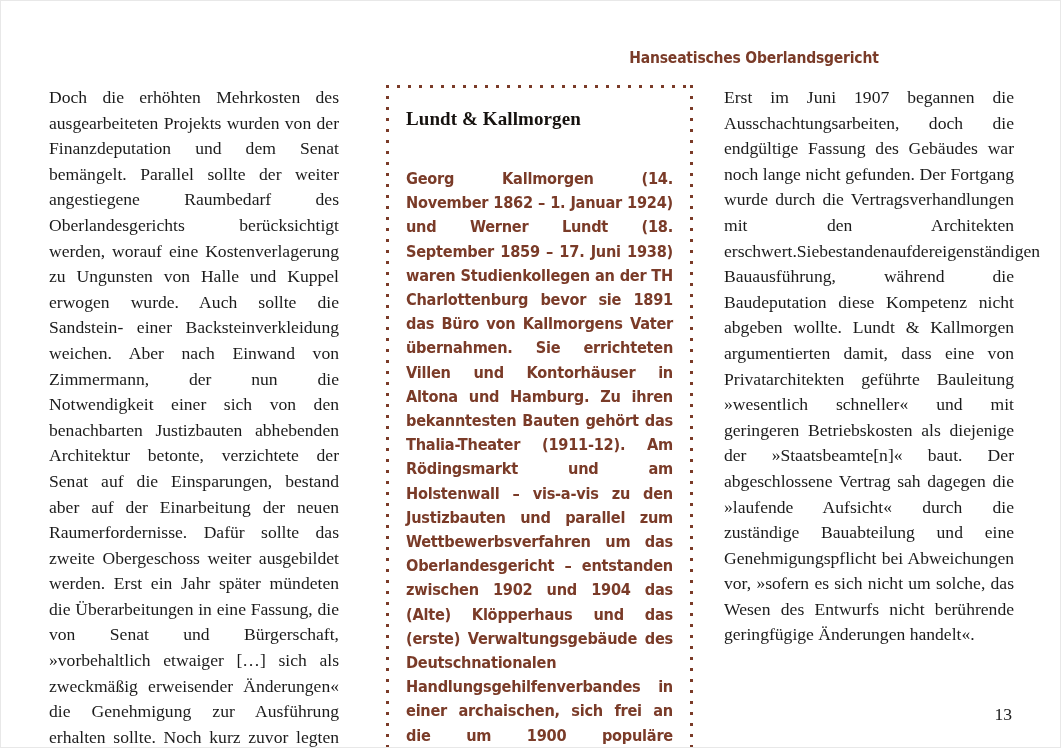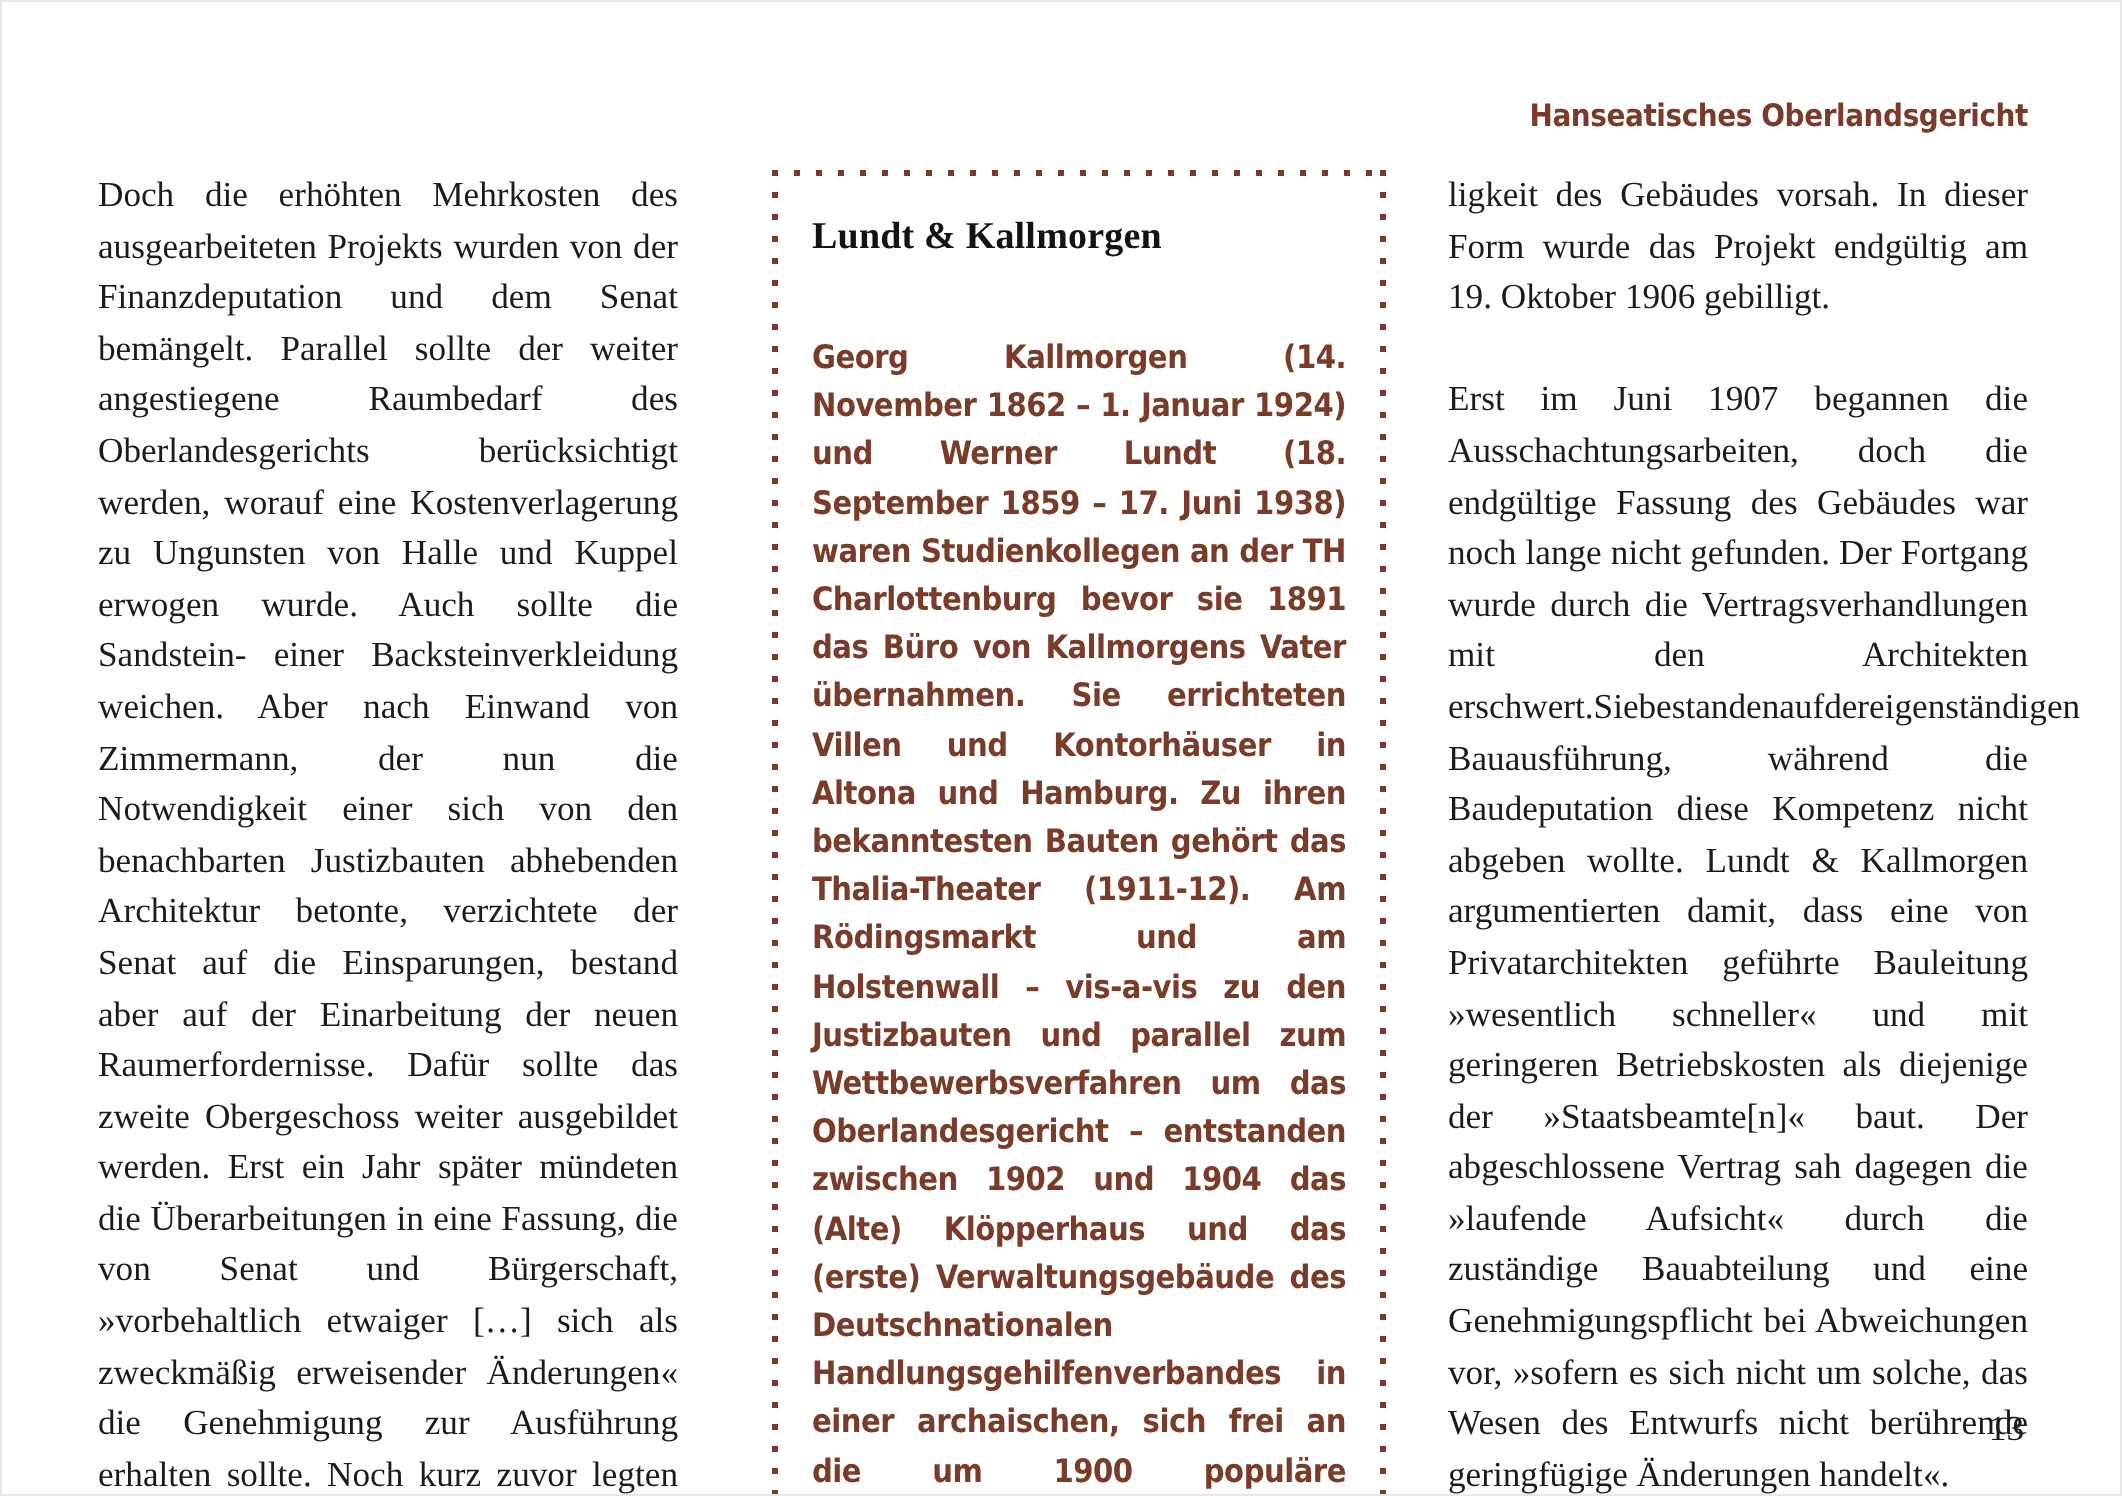--- a/index.html
+++ b/index.html
@@ -21,21 +21,21 @@
     border: 1px solid #e8e8e8;
     overflow: hidden;
   }
 
   
   .running-head {
     position: absolute;
     top: 48px;
     right: 46px;
     width: 520px;
-    text-align: right;
+    text-align: center;
     font-family: "DejaVu Sans Condensed", "Liberation Sans Narrow", "Liberation Sans", sans-serif;
     font-stretch: condensed;
     font-size: 15.5px;
     font-weight: 600;
     letter-spacing: -0.2px;
     color: #7a3b28;
     white-space: nowrap;
   }
 
   
@@ -138,21 +138,20 @@
 
     <div class="col col-middle">
       <div class="sidebox">
         <h2 class="sidebox-title">Lundt &amp; Kallmorgen</h2>
         <p class="sidebox-text">Georg Kallmorgen (14. November 1862 – 1. Januar 1924) und Werner Lundt (18. September 1859 – 17. Juni 1938) waren Studienkollegen an der TH Charlottenburg bevor sie 1891 das Büro von Kallmorgens Vater übernahmen. Sie errichteten Villen und Kontorhäuser in Altona und Hamburg. Zu ihren bekanntesten Bauten gehört das Thalia-Theater (1911-12). Am Rödingsmarkt und am Holstenwall – vis-a-vis zu den Justizbauten und parallel zum Wettbewerbsverfahren um das Oberlandesgericht – entstanden zwischen 1902 und 1904 das (Alte) Klöpperhaus und das (erste) Verwaltungsgebäude des Deutschnationalen Handlungsgehilfenverbandes in einer archaischen, sich frei an die um 1900 populäre Neoromanik des amerikanischen Architekten Henry Hobson Richardson lehnenden Formensprache. Georg Kallmorgen, Vater des Architekten Werner Kallmorgen, war von 1908 bis 1914 Bausenator in Altona. Der herausragendste Bau von Lundt &amp; Kallmorgen wurde das Hanseatische Oberlandesgericht.</p>
       </div>
 
     </div>
 
     <div class="col col-right">
-      <p class="body-text">ligkeit des Gebäudes vorsah. In dieser Form wurde das Projekt endgültig am 19. Oktober 1906 gebilligt.</p>
       <p class="body-text">Erst im Juni 1907 begannen die Ausschachtungsarbeiten, doch die endgültige Fassung des Gebäudes war noch lange nicht gefunden. Der Fortgang wurde durch die Vertragsverhandlungen mit den Architekten erschwert.Siebestandenaufdereigenständigen Bauausführung, während die Baudeputation diese Kompetenz nicht abgeben wollte. Lundt &amp; Kallmorgen argumentierten damit, dass eine von Privatarchitekten geführte Bauleitung »wesentlich schneller« und mit geringeren Betriebskosten als diejenige der »Staatsbeamte[n]« baut. Der abgeschlossene Vertrag sah dagegen die »laufende Aufsicht« durch die zuständige Bauabteilung und eine Genehmigungspflicht bei Abweichungen vor, »sofern es sich nicht um solche, das Wesen des Entwurfs nicht berührende geringfügige Änderungen handelt«.</p>
     </div>
 
   </div>
 
   <div class="folio">13</div>
 
 </div>
 
 </body></html>

